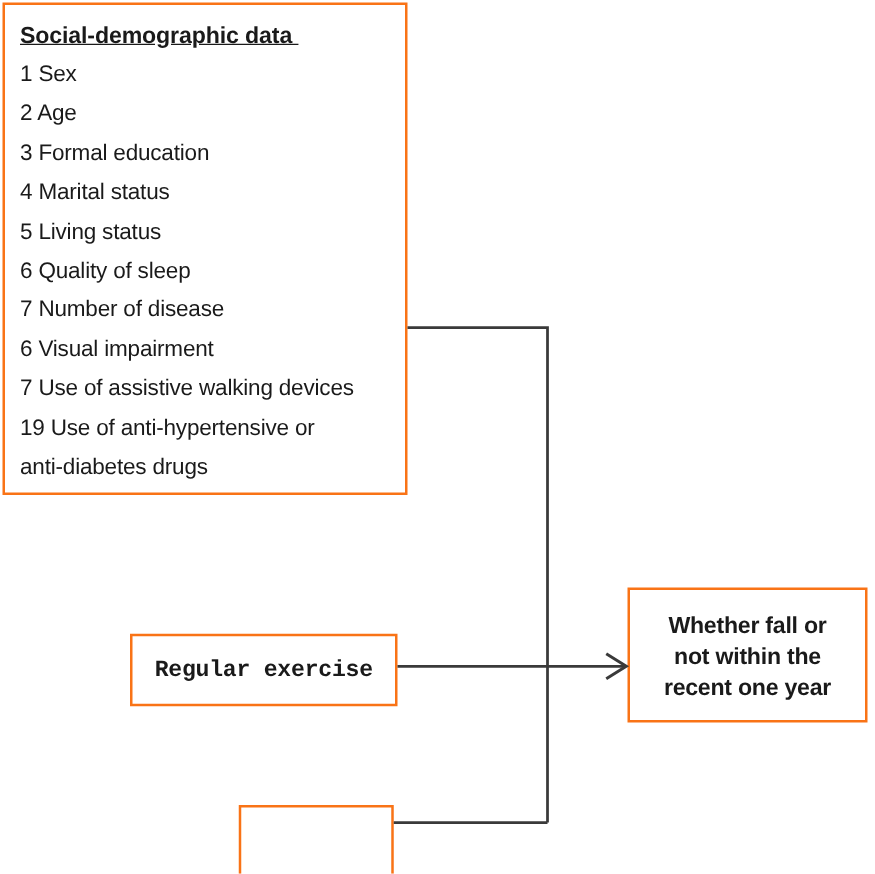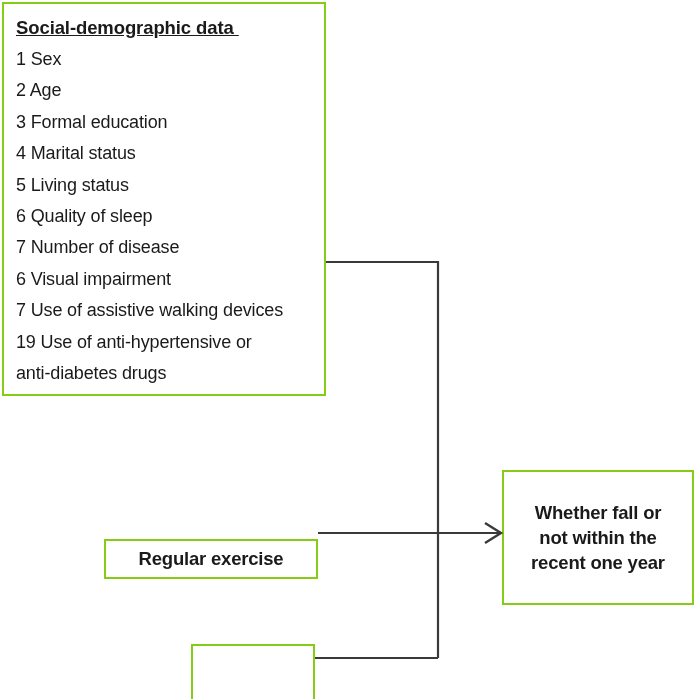--- a/index.html
+++ b/index.html
@@ -14,21 +14,21 @@
     background: #ffffff;
     overflow: hidden;
     font-family: "Liberation Sans", sans-serif;
     color: #1a1a1a;
   }
 
   
   .box {
     position: absolute;
     box-sizing: border-box;
-    border: 2px solid #84cc16;
+    border: 2px solid #f97316;
     background: #ffffff;
   }
 
   
   #predictors-box {
     left: 2px;
     top: 2px;
     width: 324px;
     height: 394px;
     padding: 10px 0 0 12px;
@@ -45,23 +45,24 @@
   .predictor-item {
     font-size: 18px;
     line-height: 31.4px;
     letter-spacing: -0.15px;
     white-space: pre;
   }
 
   
   #exercise-box {
     left: 104px;
-    top: 539px;
+    top: 507px;
     width: 214px;
-    height: 40px;
+    height: 58px;
+    font-family: Liberation Mono, monospace;
   }
   #depression-box {
     left: 191px;
     top: 644px;
     width: 124px;
     height: 62px;
   }
   .exposure-label {
     position: absolute;
     left: 0;
@@ -78,21 +79,21 @@
   #depression-box .exposure-label {
     height: 47px;
     margin-top: 44px;
   }
 
   
   #outcome-box {
     left: 502px;
     top: 470px;
     width: 192px;
-    height: 135px;
+    height: 108px;
   }
   #outcome-label {
     position: absolute;
     left: 0;
     top: 0;
     width: 100%;
     height: 100%;
     display: flex;
     flex-direction: column;
     align-items: center;

